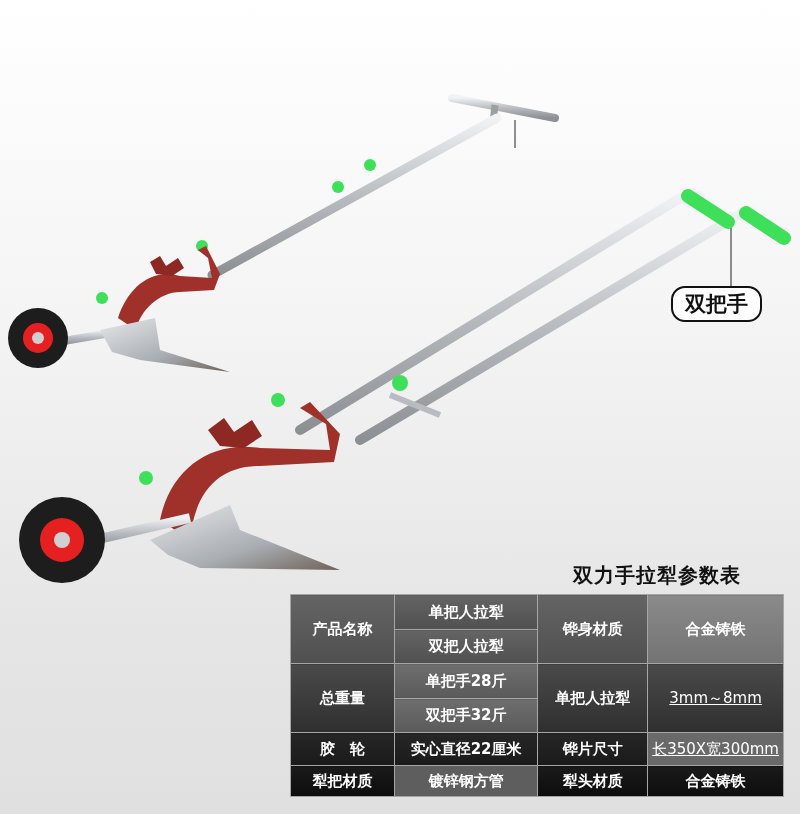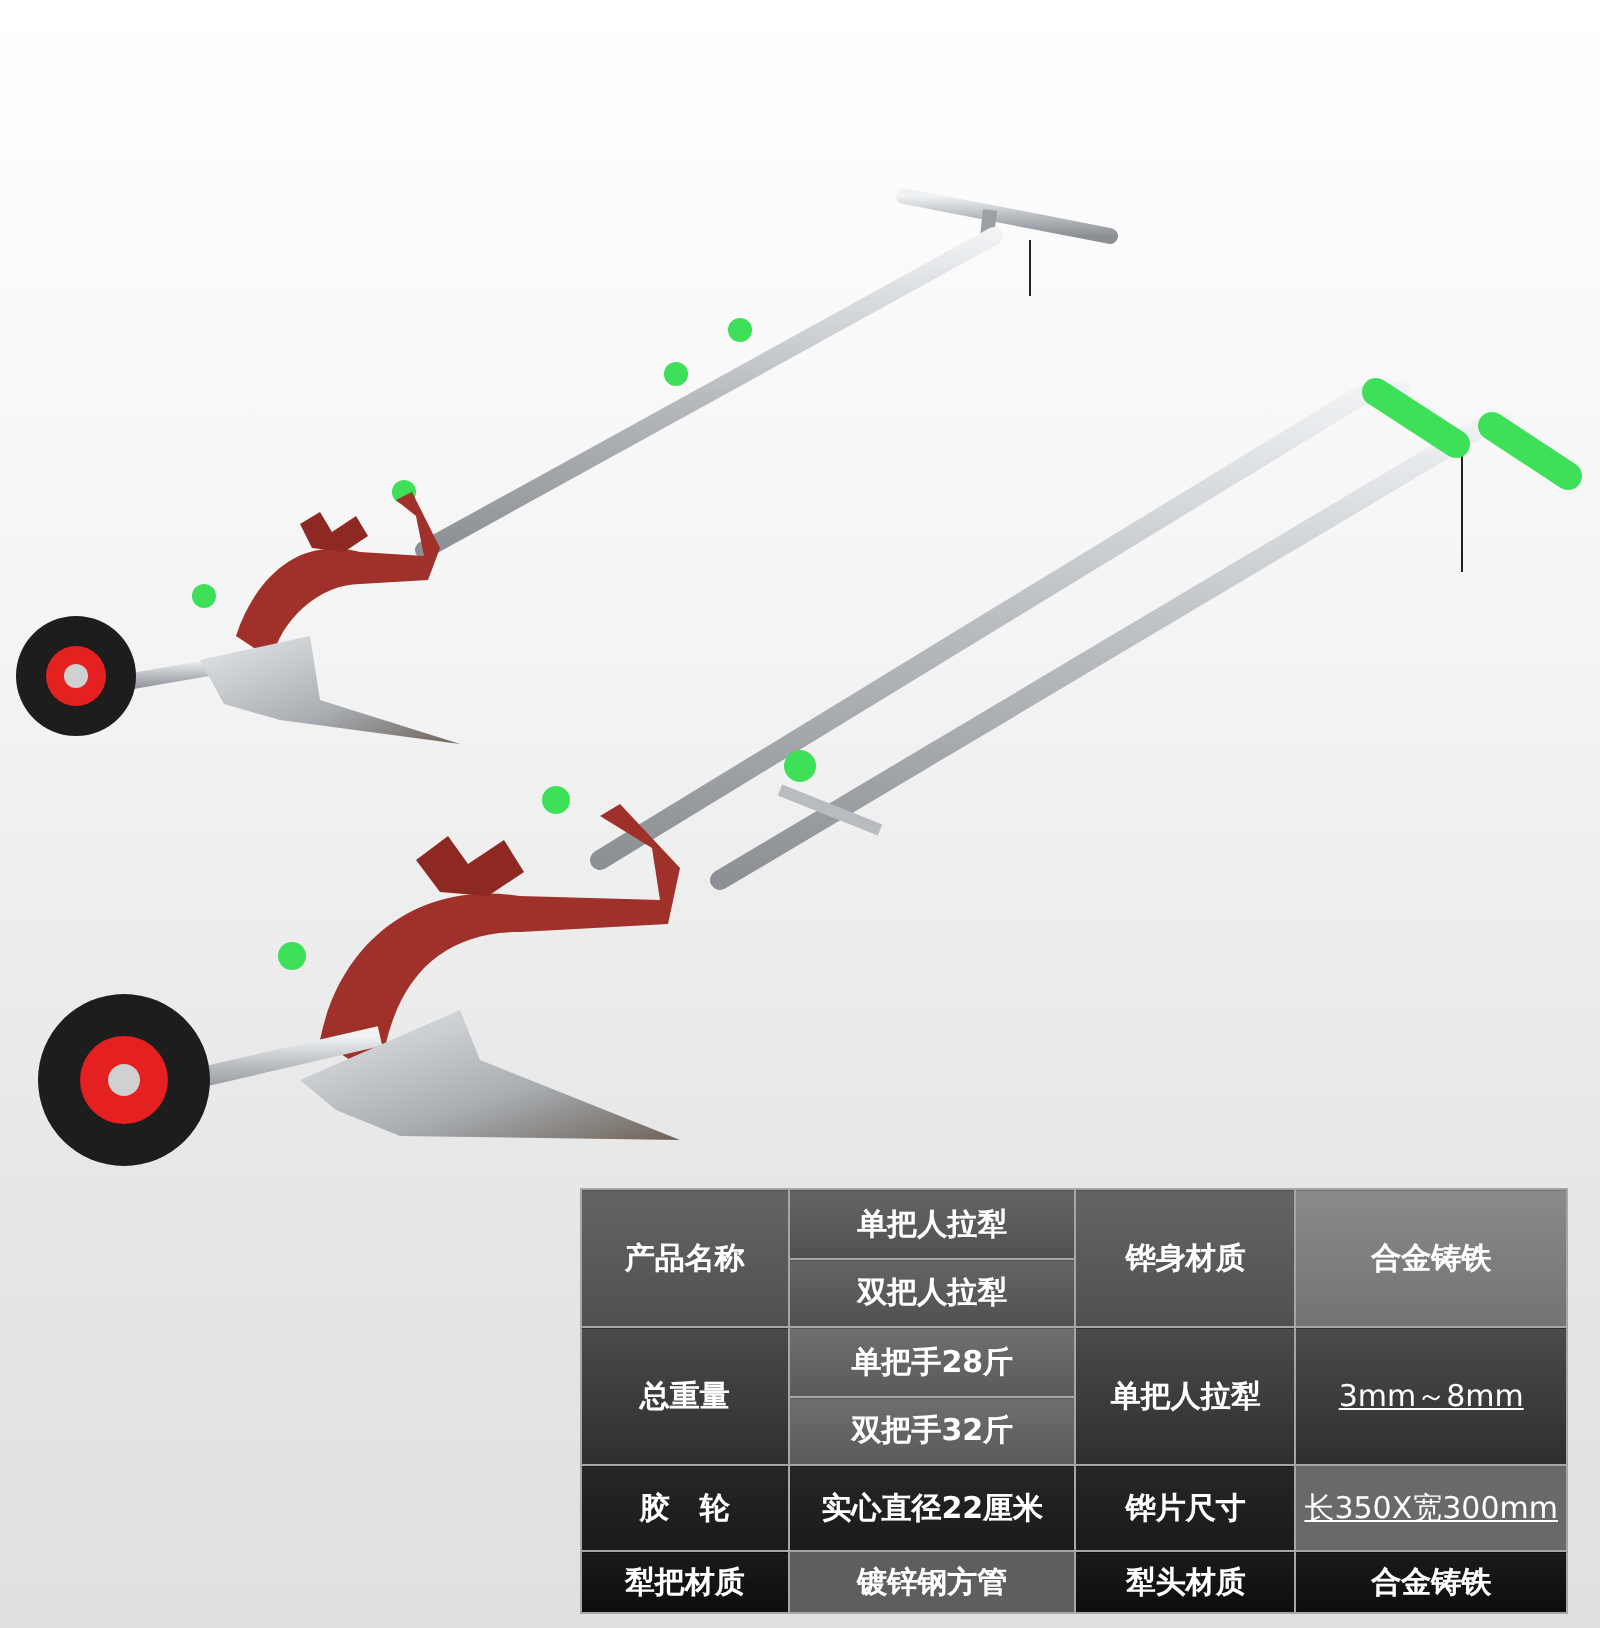--- a/index.html
+++ b/index.html
@@ -95,21 +95,23 @@
       <line x1="60" y1="548" x2="190" y2="518" stroke="url(#steel)" stroke-width="10"></line>
 
       <path d="M150 540 L 230 505 L 240 530 L 340 570 L 200 568 L 168 555 Z" fill="url(#blade)"></path>
 
       <circle cx="62" cy="540" r="43" fill="#1d1d1d"></circle>
       <circle cx="62" cy="540" r="22" fill="#e52020"></circle>
       <circle cx="62" cy="540" r="8" fill="#d0d0d0"></circle>
     </g>
   </svg>
 
+  <div class="callout double">双把手</div>
 
+  <div class="table-title">双力手拉犁参数表</div>
 
   <table class="params">
     <colgroup>
       <col style="width:104px">
         <col style="width:144px">
         <col style="width:110px">
         <col style="width:136px">
     </colgroup>
     <tbody>
         <tr style="height:35px">
@@ -123,21 +125,21 @@
     </tr>
     <tr style="height:35px">
       <td rowspan="2" class="c-dark2">总重量</td>
       <td class="c-mid">单把手28斤</td>
       <td rowspan="2" class="c-dark2">单把人拉犁</td>
       <td rowspan="2" class="c-dark2 normal">3mm～8mm</td>
     </tr>
     <tr style="height:34px">
       <td class="c-mid">双把手32斤</td>
     </tr>
-    <tr style="height:43px">
+    <tr style="height:33px">
       <td class="c-dark3">胶　轮</td>
       <td class="c-dark3">实心直径22厘米</td>
       <td class="c-dark3">铧片尺寸</td>
       <td class="c-grey normal">长350X宽300mm</td>
     </tr>
     <tr style="height:31px">
       <td class="c-dark4">犁把材质</td>
       <td class="c-mid2">镀锌钢方管</td>
       <td class="c-dark4">犁头材质</td>
       <td class="c-dark4">合金铸铁</td>

